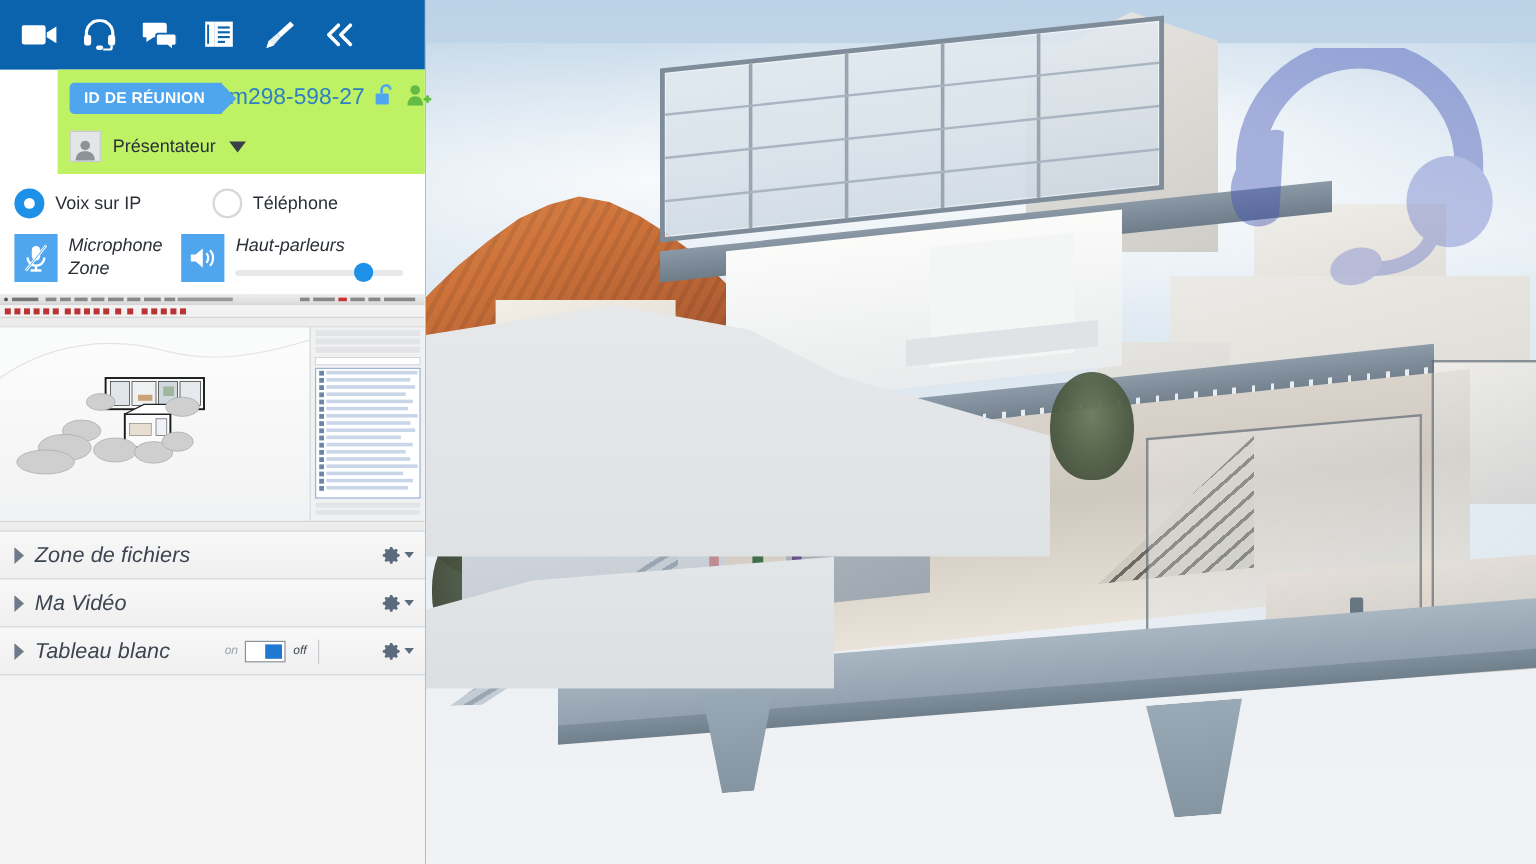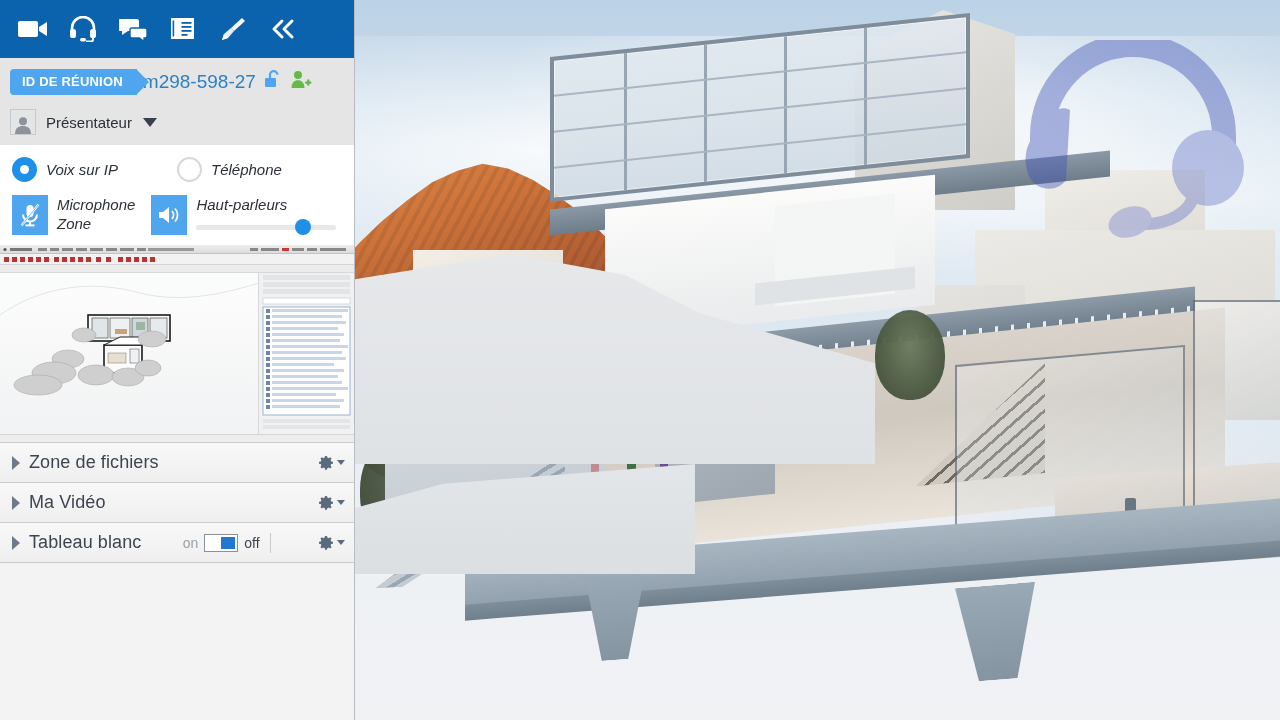--- a/index.html
+++ b/index.html
@@ -66,21 +66,21 @@
     cursor: pointer;
   }
   .gear-wrap .cv {
     width: 0; height: 0;
     border-left: 4px solid transparent;
     border-right: 4px solid transparent;
     border-top: 5px solid #5b6b7c;
   }
 
   
-  .participants-body { padding: 10px 10px 8px 10px; background:#e5e5e5; }
+  .participants-body { padding: 10px 10px 8px 10px; background:#bef264;margin-left:48px; }
   .meetingid-row { display: flex; align-items: center; height: 28px; position: relative; }
   .idtag {
     background: #4fa6ef; color: #ffffff;
     font-size: 13px; font-weight: bold;
     letter-spacing: .2px;
     height: 26px; line-height: 26px;
     padding: 0 14px 0 12px;
     border-radius: 4px 0 0 4px;
     position: relative;
     white-space: nowrap;
@@ -121,21 +121,21 @@
   .radio-item.second { margin-left: 59px; text-align: center; }
   .radio {
     width: 25px; height: 25px; border-radius: 50%;
     border: 2px solid #d6d9dc; background: #fff;
     display: flex; align-items: center; justify-content: center;
   }
   .radio.on { border-color: #1f90e8; background: #1f90e8; }
   .radio.on::after {
     content: ""; width: 9px; height: 9px; border-radius: 50%; background:#fff;
   }
-  .radio-label { font-size: 15px; color: #2b3038; margin-left: 9px; font-style: italic; }
+  .radio-label { font-size: 15px; color: #2b3038; margin-left: 9px; }
 
   .audio-ctl-row { display: flex; margin-top: 13px; }
   .acol { display: flex; font-style: italic; }
   .acol.second { margin-left: 16px; }
   .sqbtn {
     width: 36px; height: 40px; background: #4fa6ef;
     display: flex; align-items: center; justify-content: center;
     cursor: pointer; flex: 0 0 36px;
   }
   .acol .labels { margin-left: 9px; }
@@ -170,24 +170,24 @@
   .ss-right { position:absolute; top:28px; right:0; width:96px; bottom:8px;
     background:#f0f1f2; border-left:1px solid #d8d8d8; }
   .ss-statusbar { position:absolute; bottom:0; left:0; right:0; height:8px; background:#ededed;
     border-top:1px solid #d5d5d5;}
 
   
   .collapsed-row {
     height: 40px; flex: 0 0 40px;
     background: linear-gradient(#f8f8f8, #efefef);
     border-bottom: 1px solid #c8cace;
-    display: flex; align-items: center; padding: 0 9px 0 12px;
+    display: flex; align-items: center; padding: 0 9px 0 12px; font-style: italic;
   }
   .toggle-wrap { margin-left:auto; display:flex; align-items:center; gap:6px; margin-right:8px; }
-  .toggle-txt { font-size: 14px; color:#9ba2aa; }
+  .toggle-txt { font-size: 10px; color:#9ba2aa; }
   .toggle-txt.active { color:#3d4550; }
   .toggle-sw {
     width: 34px; height: 18px; border: 1px solid #8a9199; background:#fff;
     display:flex; align-items:center; padding:2px; cursor:pointer;
   }
   .toggle-sw .nub { width:14px; height:12px; background:#1f78d1; margin-left:auto; }
   .divider-v { width:1px; height:20px; background:#c8cace; margin: 0 6px 0 2px; }
 
   
   .stage { position: relative; width: 925px; height: 720px; overflow: hidden; background: #cfd7e0; }

